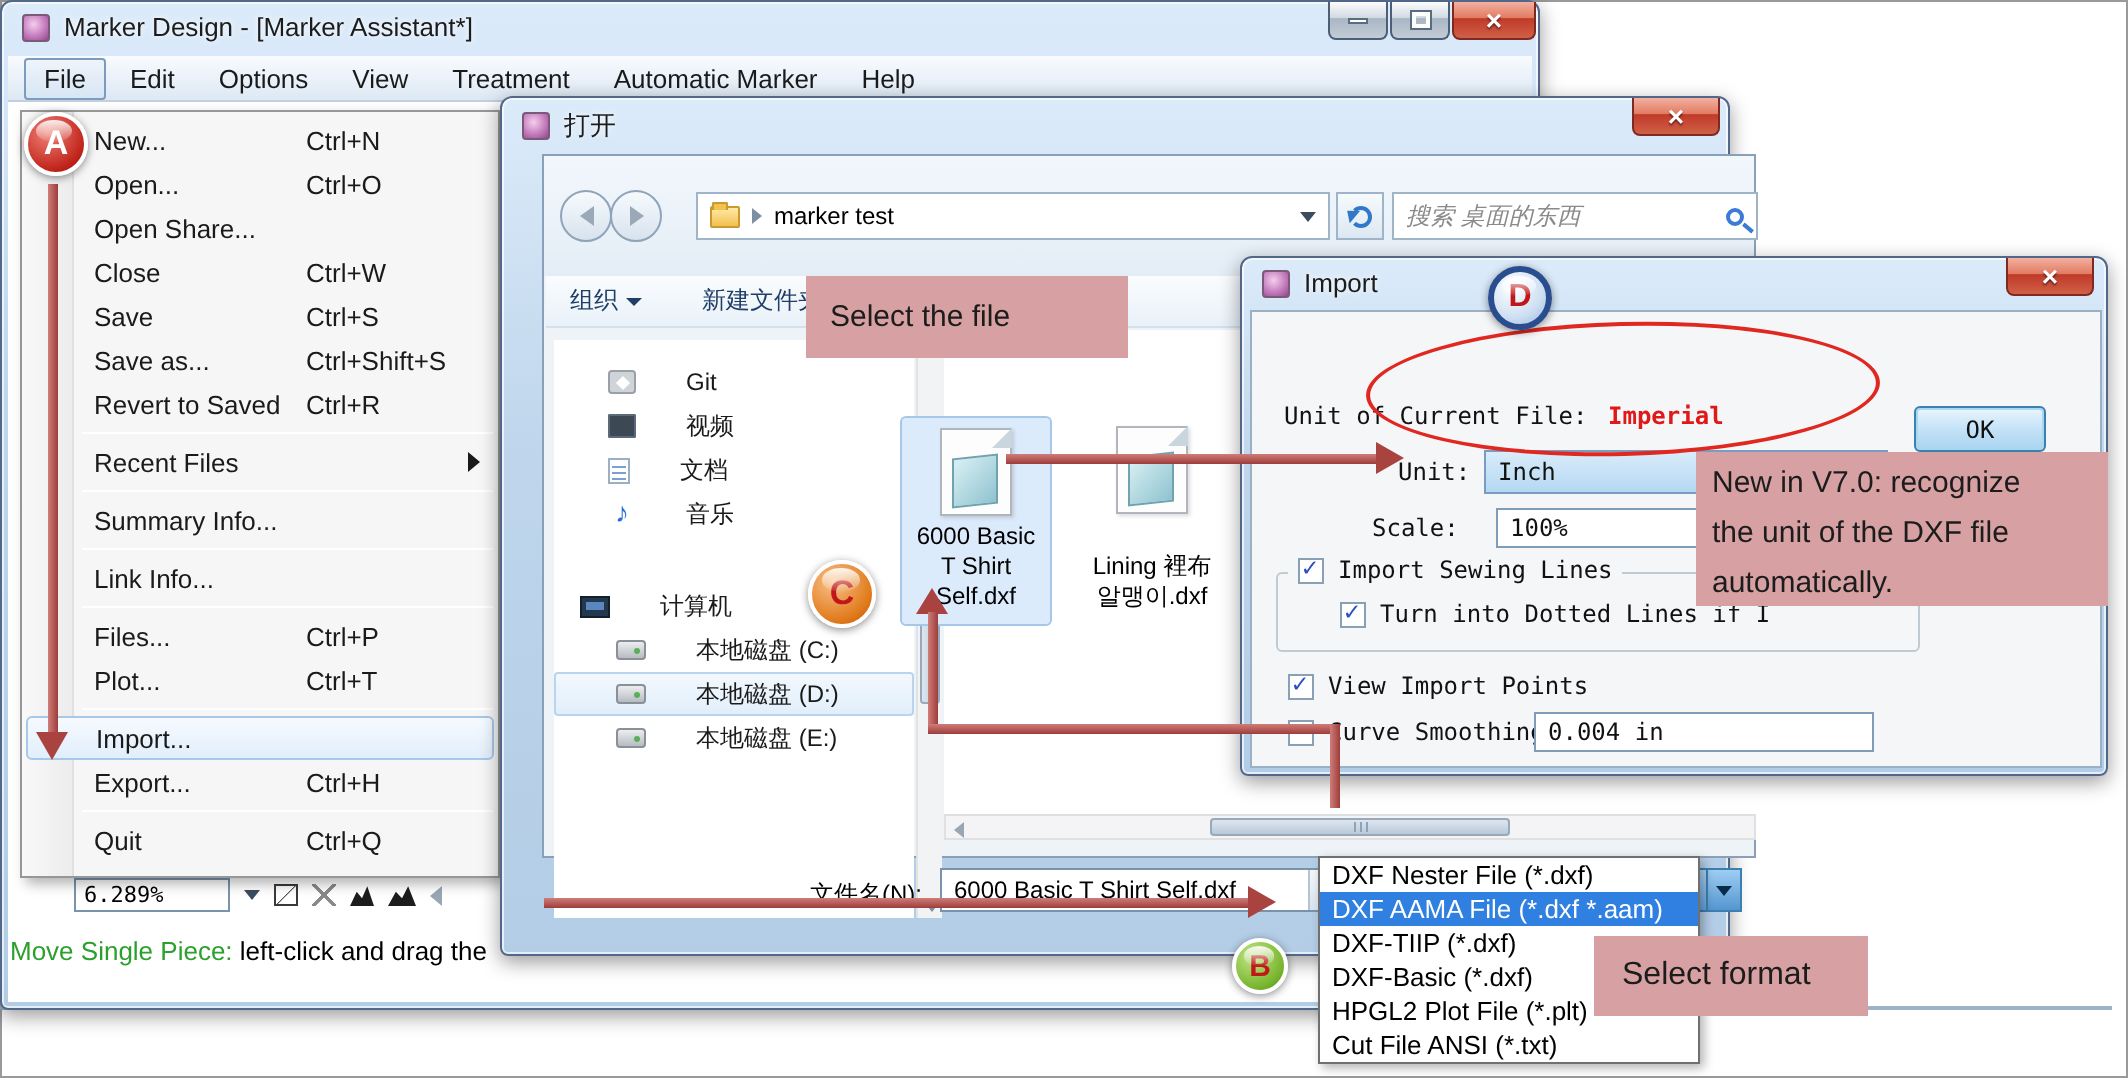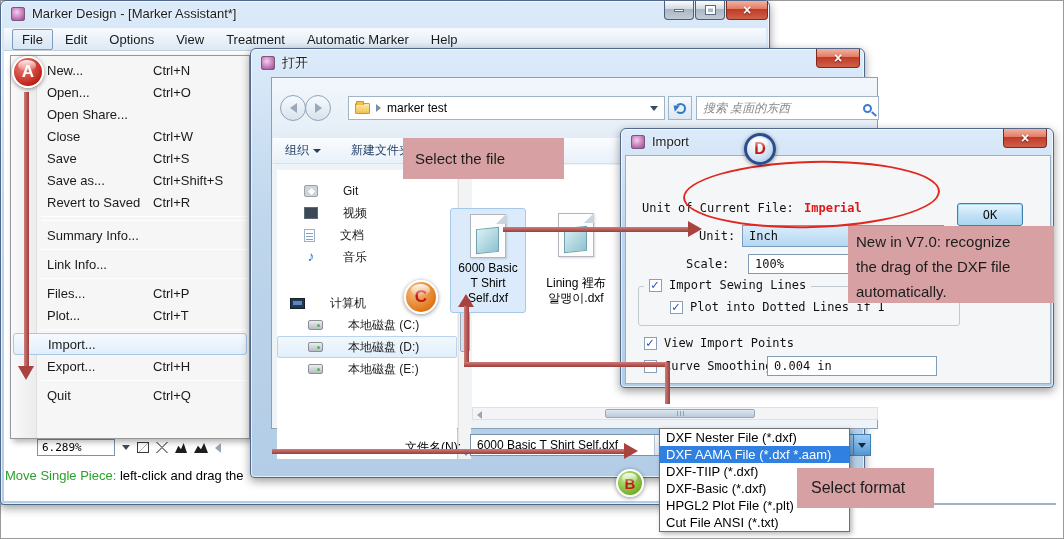--- a/index.html
+++ b/index.html
@@ -272,20 +272,24 @@
       </div>
     <div class="fmrow">
         <span>Save as...</span>
         <span class="sc">Ctrl+Shift+S</span>
       </div>
     <div class="fmrow">
         <span>Revert to Saved</span>
         <span class="sc">Ctrl+R</span>
       </div>
     <div class="fmsep"></div>
+    <div class="fmrow">
+        <span>Recent Files</span>
+        <span class="subarrow"></span>
+      </div>
     <div class="fmsep"></div>
     <div class="fmrow">
         <span>Summary Info...</span>
       </div>
     <div class="fmsep"></div>
     <div class="fmrow">
         <span>Link Info...</span>
       </div>
     <div class="fmsep"></div>
     <div class="fmrow">
@@ -469,21 +473,21 @@
           <span>Cancel</span>
         </div>
 
       <div class="groupbox" style="left:12px;top:130px;width:322px;height:40px;"></div>
       <div class="grouplabel" style="left:18px;top:122px;">
         <span class="cb on"></span>
         <span>Import Sewing Lines</span>
       </div>
       <div class="cbrow" style="left:44px;top:144px;">
         <span class="cb on"></span>
-        <span>Plot into Dotted Lines if I</span>
+        <span>Turn into Dotted Lines if I</span>
       </div>
 
       <div class="cbrow" style="left:18px;top:180px;">
         <span class="cb on"></span>
         <span>View Import Points</span>
       </div>
 
       <div class="cbrow" style="left:18px;top:203px;">
         <span class="cb"></span>
         <span>Curve Smoothing:</span>
@@ -517,21 +521,21 @@
   <div class="abar v" style="left:665px;top:362px;height:42px;"></div>
 
   <div class="abar h" style="left:272px;top:449px;width:353px;"></div>
   <div class="ahead right" style="left:624px;top:443px;"></div>
 
   <div class="callout" id="co1">
     <span>Select the file</span>
   </div>
   <div class="callout" id="co2">
     <div>New in V7.0: recognize</div>
-    <div>the drag of the DXF file</div>
+    <div>the unit of the DXF file</div>
     <div>automatically.</div>
   </div>
   <div class="callout" id="co3">
     <span>Select format</span>
   </div>
 
   <div class="badge" id="badgeA">
       <span class="sheen"></span>
       <span>A</span>
     </div>

